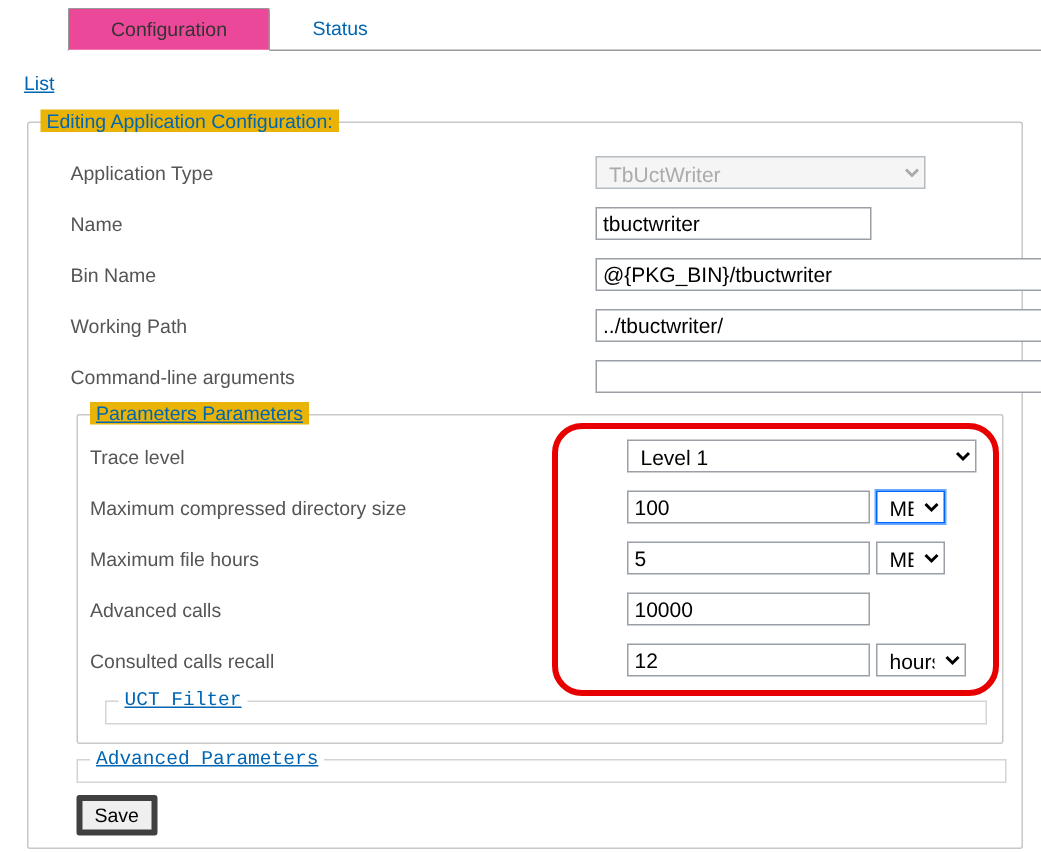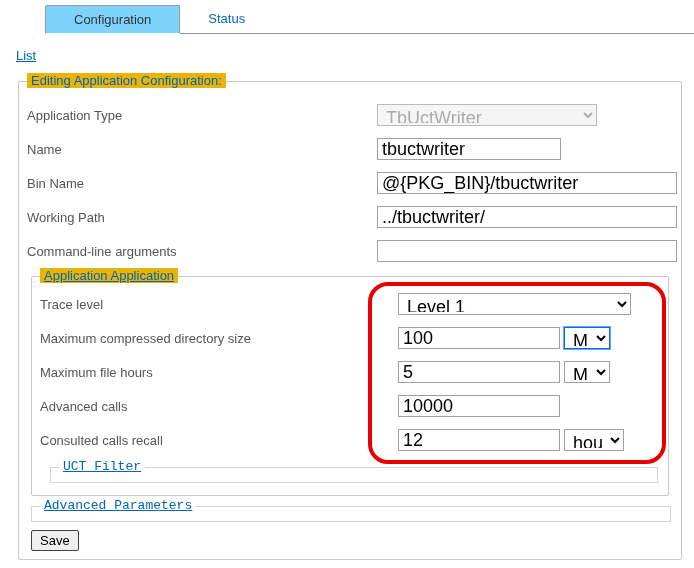--- a/index.html
+++ b/index.html
@@ -29,21 +29,21 @@
     color: #0066b3;
     cursor: pointer;
     position: relative;
     top: 1px;
   }
   .tab.active {
     color: #333;
     border: 1px solid #999;
     border-bottom: 1px solid #fff;
     border-radius: 2px 2px 0 0;
-    background: #7dd3fc;
+    background: #ec4899;
   }
   .content {
     padding: 10px 6px 6px 16px;
   }
   .link {
     color: #0066b3;
     text-decoration: underline;
     cursor: pointer;
   }
   .list-link {
@@ -79,21 +79,21 @@
     color: #555;
   }
   .ctrls {
     flex: 1;
     display: flex;
     gap: 4px;
     align-items: center;
   }
   input[type=text], select {
     font-family: Arial, sans-serif;
-    font-size: 18px;
+    font-size: 14px;
     padding: 2px 4px;
     border: 1px solid #9aa0a6;
     background: #fff;
     height: 22px;
   }
   select[disabled], input[disabled] {
     background: #f2f2f2;
     color: #888;
   }
   .w-app { width: 220px; }
@@ -131,26 +131,26 @@
   }
   .subfset .sub-legend {
     position: absolute; top: -9px; left: 8px;
     background: #fff; padding: 0 4px; font-family: Liberation Mono, monospace;
   }
   .save-btn {
     margin: 4px 0 0 4px;
     font-size: 13px;
     font-family: Arial, sans-serif;
     padding: 2px 8px;
-    border: 1px solid #404040;
+    border: 4px solid #404040;
     background: #efefef;
     cursor: pointer;
     border-radius: 2px;
   }
-  .inner-area { margin-top: 6px; }
+  .inner-area { margin-top: 6px; margin-left: 20px; }
   .app-params .lbl { flex-basis: 358px; }
 </style>
 </head>
 <body>
 
 <div class="wrap">
 
   <div class="tabs">
     <div class="tab active">Configuration</div>
     <div class="tab">Status</div>
@@ -195,21 +195,21 @@
 
         <div class="row">
           <div class="lbl">Command-line arguments</div>
           <div class="ctrls">
             <input type="text" class="w-path" value="" style="">
           </div>
         </div>
 
         
         <div class="fset nested app-params">
-          <div class="fset-legend link">Application Application</div>
+          <div class="fset-legend link">Parameters Parameters</div>
 
           <div class="row">
             <div class="lbl">Trace level</div>
             <div class="ctrls">
               <select class="w-lvl">
                 <option>Level 1</option>
               </select>
             </div>
           </div>
 

